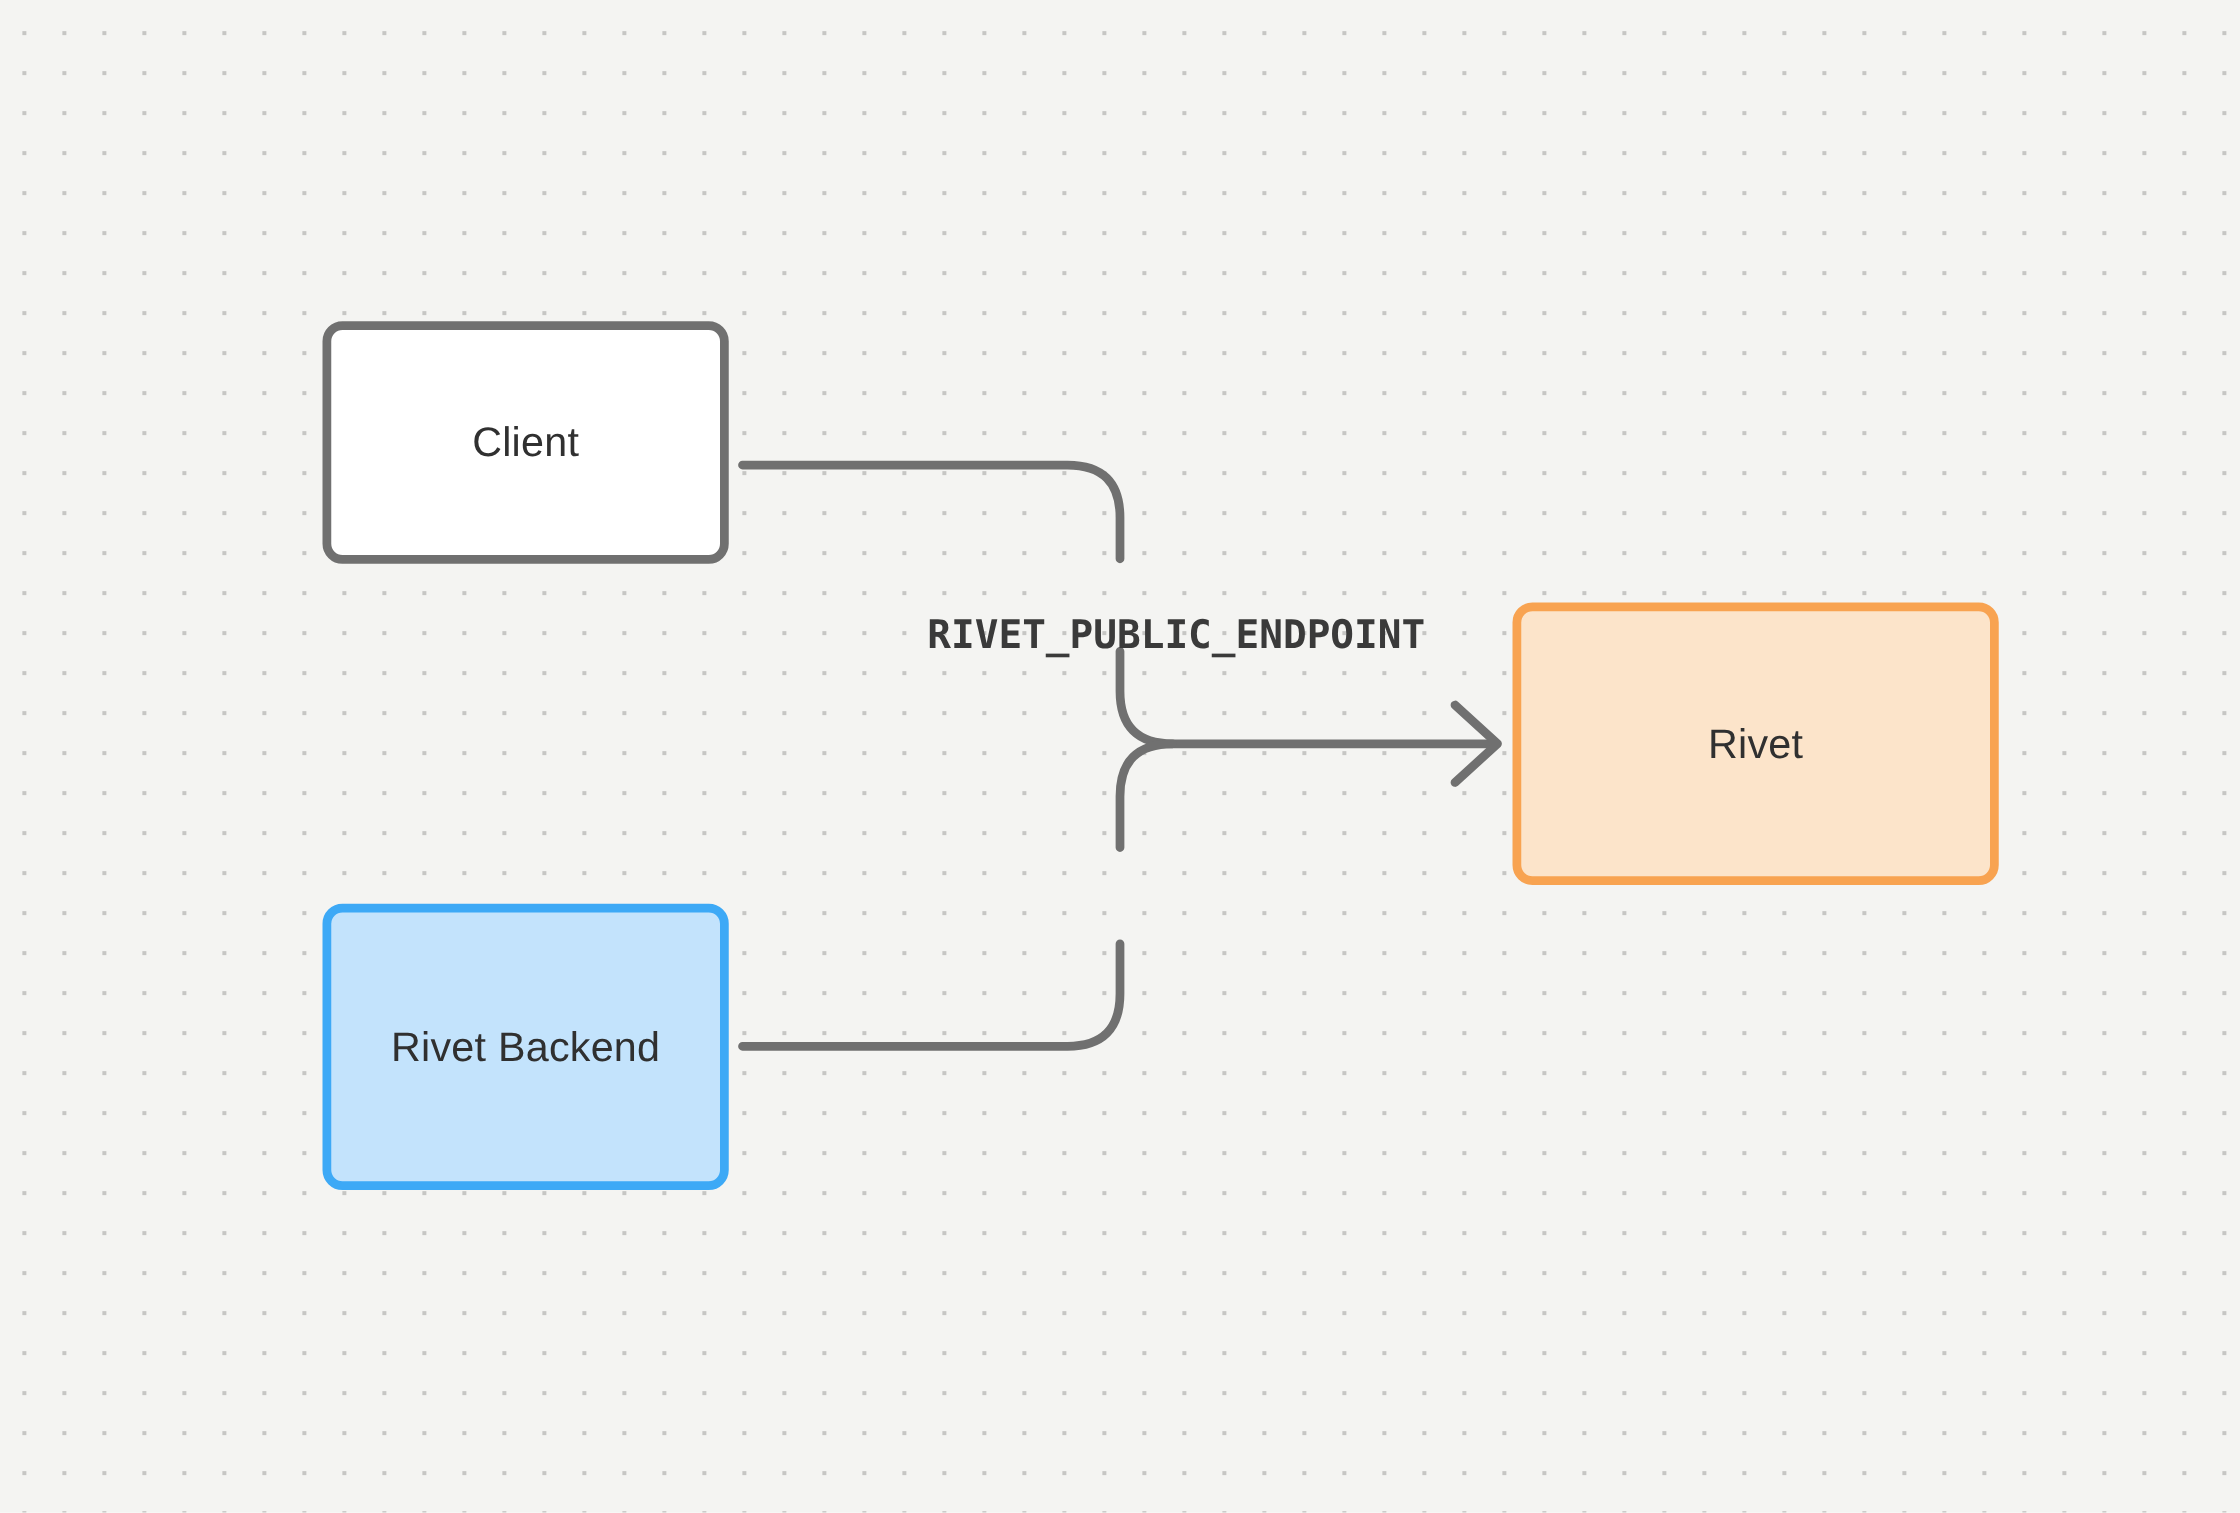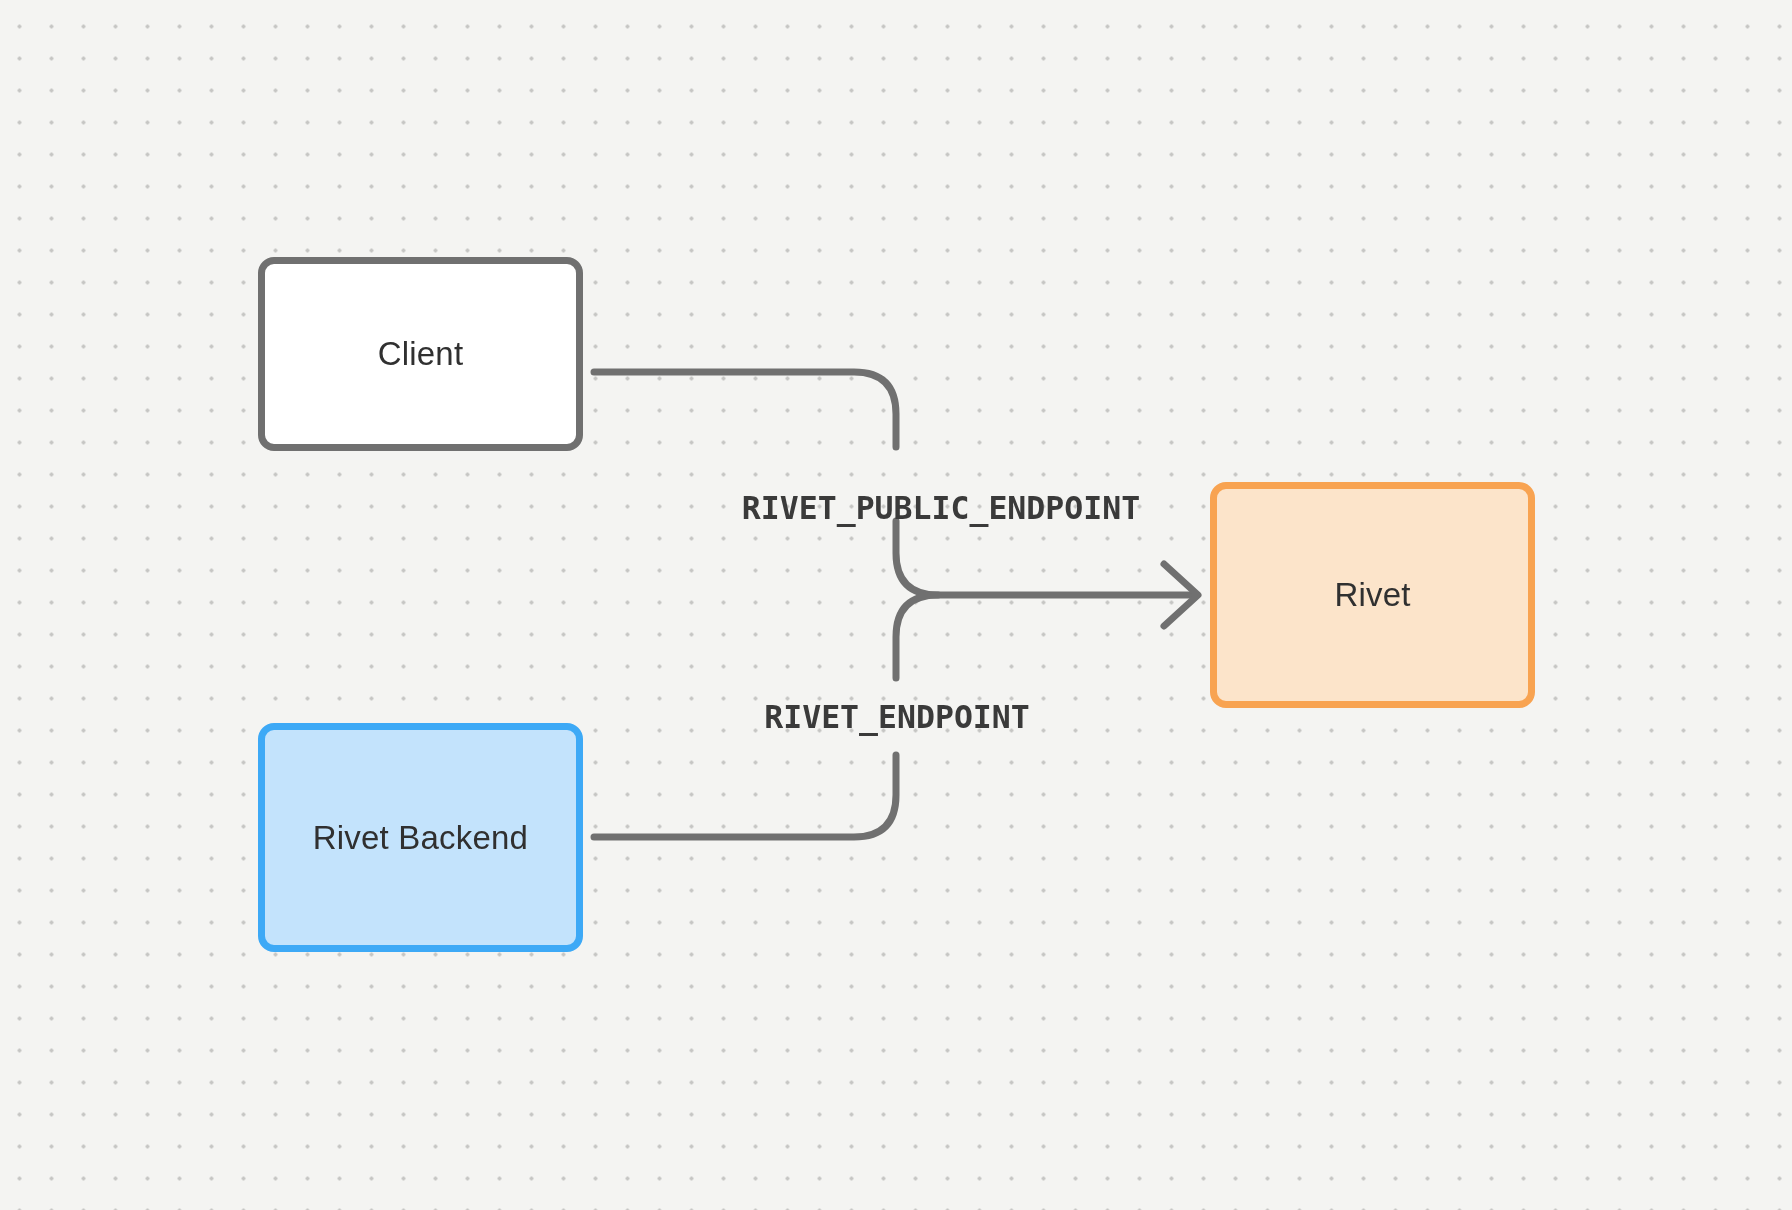--- a/index.html
+++ b/index.html
@@ -47,21 +47,21 @@
     border-color: var(--client-border, #707070);
     color: var(--client-text, #303030);
   }
   .node-backend {
     left: 258px; top: 723px; width: 325px; height: 229px;
     background: var(--backend-fill, #c3e3fc);
     border-color: var(--backend-border, #3da9f6);
     color: var(--backend-text, #303030);
   }
   .node-rivet {
-    left: 1210px; top: 482px; width: 325px; height: 226px;
+    left: 1210px; top: 482px; width: 389px; height: 226px;
     background: var(--rivet-fill, #fce4ca);
     border-color: var(--rivet-border, #f8a351);
     color: var(--rivet-text, #303030);
   }
   .edge-label {
     position: absolute;
     transform: translate(-50%, -50%);
     white-space: nowrap;
     font-family: "DejaVu Sans Mono", monospace;
     font-size: 31.5px;
@@ -91,15 +91,14 @@
   <div class="node node-backend">
     <span>Rivet Backend</span>
   </div>
 
   <div class="node node-rivet">
     <span>Rivet</span>
   </div>
 
   <div class="edge-label edge-label-public">RIVET_PUBLIC_ENDPOINT</div>
 
-  <div class="edge-label edge-label-private">RIVET_ENDPOINT</div>
 
 </div>
 
 </body></html>

